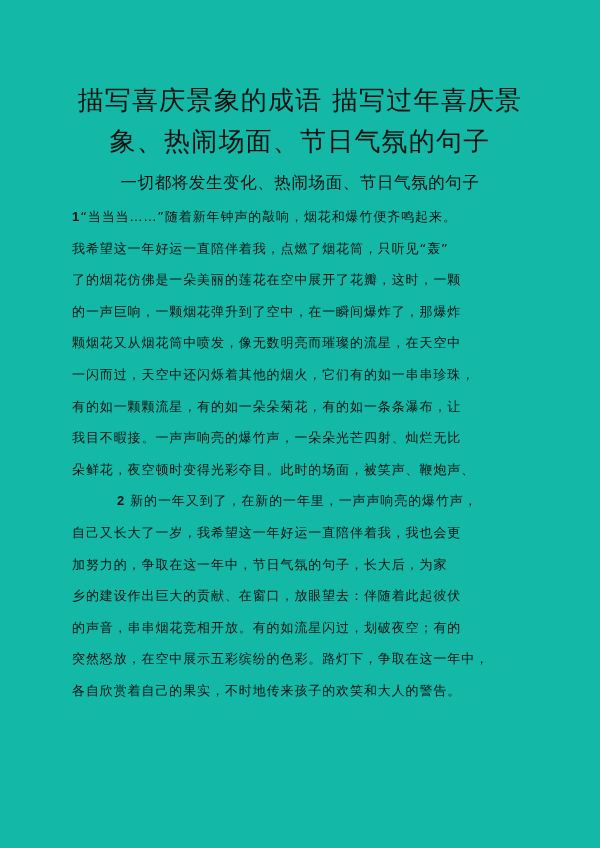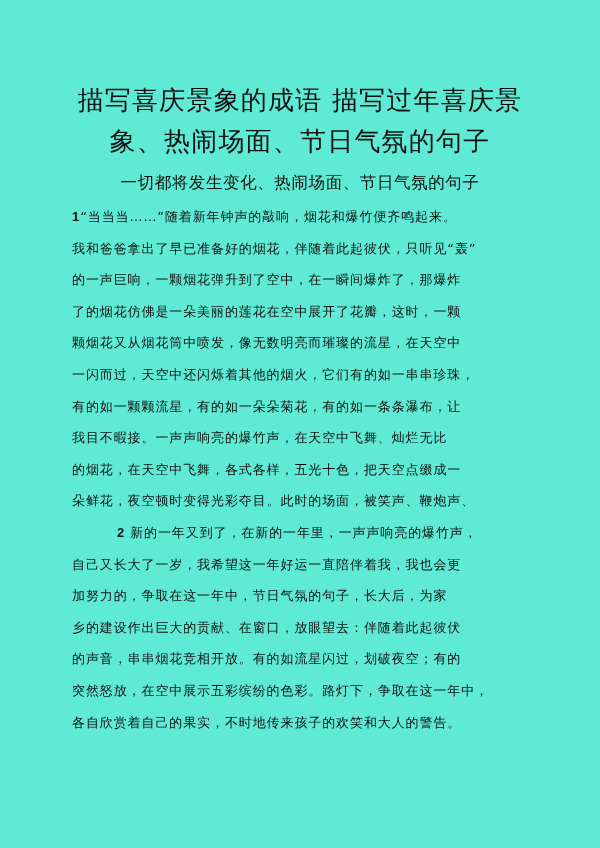--- a/index.html
+++ b/index.html
@@ -1,18 +1,18 @@
 <!DOCTYPE html>
 <html><head>
   <meta charset="utf-8">
   <style>
     html, body { margin: 0; padding: 0; background: #ffffff; }
     body { width: 600px; height: 848px; overflow: hidden; position: relative;
       font-family: "DejaVu Sans", "Liberation Sans", sans-serif; color: #111; }
-    .page { position: absolute; left: 0; top: 0; width: 600px; height: 848px; background: #5eead4; }
+    .page { position: absolute; left: 0; top: 0; width: 600px; height: 848px; background: #14b8a6; }
     .title { position: absolute; left: 0; width: 600px; text-align: center;
       font-family: "DejaVu Sans", sans-serif; font-size: 26px; letter-spacing: 1.2px; color: #111; white-space: nowrap; }
     .title.l1 { top: 83px; }
     .title.l2 { top: 124px; }
     .subtitle { position: absolute; left: 0; width: 600px; top: 172px; text-align: center;
       font-size: 16.5px; letter-spacing: 0.6px; color: #111; white-space: nowrap; }
     .body { position: absolute; left: 72px; top: 201px; width: 462px; }
     .line { height: 31.6px; line-height: 31.6px; font-size: 13px; letter-spacing: 0.9px;
       white-space: nowrap; color: #111; }
     .line.indent { padding-left: 45px; }
@@ -22,28 +22,27 @@
 <body>
 
 <div class="page">
   <div class="title l1">描写喜庆景象的成语  描写过年喜庆景</div>
   <div class="title l2">象、热闹场面、节日气氛的句子</div>
   <div class="subtitle">一切都将发生变化、热闹场面、节日气氛的句子</div>
 
   <div class="body">
 
     <div class="line"><span class="num">1</span><span>“当当当……”随着新年钟声的敲响，烟花和爆竹便齐鸣起来。</span></div>
-    <div class="line">我和爸爸拿出了早已准备好的烟花，伴随着此起彼伏，只听见“轰”</div>
+    <div class="line">我希望这一年好运一直陪伴着我，点燃了烟花筒，只听见“轰”</div>
+    <div class="line">了的烟花仿佛是一朵美丽的莲花在空中展开了花瓣，这时，一颗</div>
     <div class="line">的一声巨响，一颗烟花弹升到了空中，在一瞬间爆炸了，那爆炸</div>
-    <div class="line">了的烟花仿佛是一朵美丽的莲花在空中展开了花瓣，这时，一颗</div>
     <div class="line">颗烟花又从烟花筒中喷发，像无数明亮而璀璨的流星，在天空中</div>
     <div class="line">一闪而过，天空中还闪烁着其他的烟火，它们有的如一串串珍珠，</div>
     <div class="line">有的如一颗颗流星，有的如一朵朵菊花，有的如一条条瀑布，让</div>
-    <div class="line">我目不暇接。一声声响亮的爆竹声，在天空中飞舞、灿烂无比</div>
-    <div class="line">的烟花，在天空中飞舞，各式各样，五光十色，把天空点缀成一</div>
+    <div class="line">我目不暇接。一声声响亮的爆竹声，一朵朵光芒四射、灿烂无比</div>
     <div class="line">朵鲜花，夜空顿时变得光彩夺目。此时的场面，被笑声、鞭炮声、</div>
 
     <div class="line indent"><span class="num">2</span><span> 新的一年又到了，在新的一年里，一声声响亮的爆竹声，</span></div>
     <div class="line">自己又长大了一岁，我希望这一年好运一直陪伴着我，我也会更</div>
     <div class="line">加努力的，争取在这一年中，节日气氛的句子，长大后，为家</div>
     <div class="line">乡的建设作出巨大的贡献、在窗口，放眼望去：伴随着此起彼伏</div>
     <div class="line">的声音，串串烟花竞相开放。有的如流星闪过，划破夜空；有的</div>
     <div class="line">突然怒放，在空中展示五彩缤纷的色彩。路灯下，争取在这一年中，</div>
     <div class="line">各自欣赏着自己的果实，不时地传来孩子的欢笑和大人的警告。</div>
   </div>

